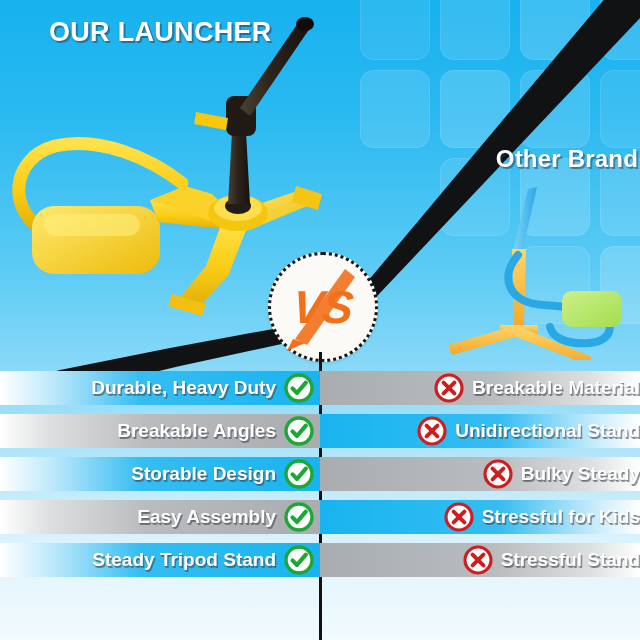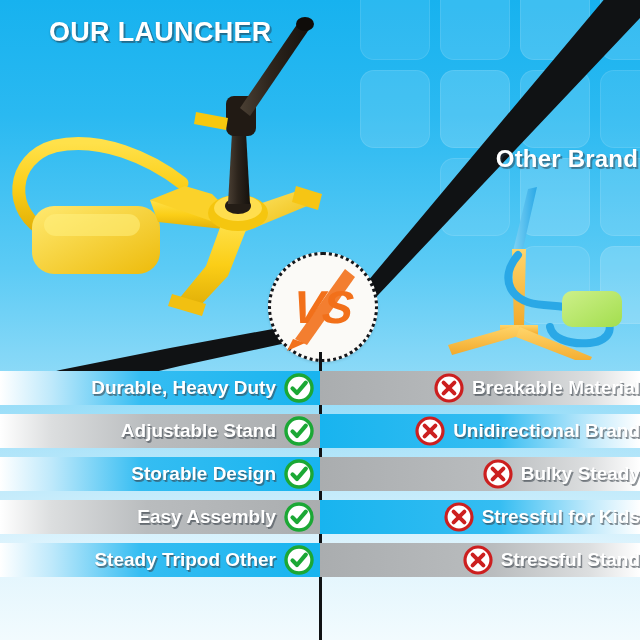--- a/index.html
+++ b/index.html
@@ -208,21 +208,21 @@
         <div class="row blue" data-interactable="false">
           <span class="row-label" data-interactable="false">Durable, Heavy Duty</span>
           <span class="mark" data-interactable="false">
             <svg width="30" height="30" viewBox="0 0 30 30">
               <circle cx="15" cy="15" r="13" fill="#ffffff" stroke="#1BA835" stroke-width="3.4"></circle>
               <path d="M8.5 15.4 L13 20 L21.8 9.6" fill="none" stroke="#1BA835" stroke-width="4.2" stroke-linecap="round" stroke-linejoin="round"></path>
             </svg>
           </span>
         </div>
         <div class="row gray" data-interactable="false">
-          <span class="row-label" data-interactable="false">Adjustable Stand</span>
+          <span class="row-label" data-interactable="false">Breakable Angles</span>
           <span class="mark" data-interactable="false">
             <svg width="30" height="30" viewBox="0 0 30 30">
               <circle cx="15" cy="15" r="13" fill="#ffffff" stroke="#1BA835" stroke-width="3.4"></circle>
               <path d="M8.5 15.4 L13 20 L21.8 9.6" fill="none" stroke="#1BA835" stroke-width="4.2" stroke-linecap="round" stroke-linejoin="round"></path>
             </svg>
           </span>
         </div>
         <div class="row blue" data-interactable="false">
           <span class="row-label" data-interactable="false">Storable Design</span>
           <span class="mark" data-interactable="false">
@@ -235,21 +235,21 @@
         <div class="row gray" data-interactable="false">
           <span class="row-label" data-interactable="false">Easy Assembly</span>
           <span class="mark" data-interactable="false">
             <svg width="30" height="30" viewBox="0 0 30 30">
               <circle cx="15" cy="15" r="13" fill="#ffffff" stroke="#1BA835" stroke-width="3.4"></circle>
               <path d="M8.5 15.4 L13 20 L21.8 9.6" fill="none" stroke="#1BA835" stroke-width="4.2" stroke-linecap="round" stroke-linejoin="round"></path>
             </svg>
           </span>
         </div>
         <div class="row blue" data-interactable="false">
-          <span class="row-label" data-interactable="false">Steady Tripod Other</span>
+          <span class="row-label" data-interactable="false">Steady Tripod Stand</span>
           <span class="mark" data-interactable="false">
             <svg width="30" height="30" viewBox="0 0 30 30">
               <circle cx="15" cy="15" r="13" fill="#ffffff" stroke="#1BA835" stroke-width="3.4"></circle>
               <path d="M8.5 15.4 L13 20 L21.8 9.6" fill="none" stroke="#1BA835" stroke-width="4.2" stroke-linecap="round" stroke-linejoin="round"></path>
             </svg>
           </span>
         </div>
       </div>
     <div class="col col-right" id="col-right" data-interactable="false">
         <div class="row gray" data-interactable="false">
@@ -261,21 +261,21 @@
           </span>
           <span class="row-label" data-interactable="false">Breakable Material</span>
         </div>
         <div class="row blue" data-interactable="false">
           <span class="mark" data-interactable="false">
             <svg width="30" height="30" viewBox="0 0 30 30">
               <circle cx="15" cy="15" r="13" fill="#ffffff" stroke="#CC1F1F" stroke-width="3.2"></circle>
               <path d="M9.6 9.6 L20.4 20.4 M20.4 9.6 L9.6 20.4" stroke="#CC1F1F" stroke-width="4" stroke-linecap="round"></path>
             </svg>
           </span>
-          <span class="row-label" data-interactable="false">Unidirectional Brand</span>
+          <span class="row-label" data-interactable="false">Unidirectional Stand</span>
         </div>
         <div class="row gray" data-interactable="false">
           <span class="mark" data-interactable="false">
             <svg width="30" height="30" viewBox="0 0 30 30">
               <circle cx="15" cy="15" r="13" fill="#ffffff" stroke="#CC1F1F" stroke-width="3.2"></circle>
               <path d="M9.6 9.6 L20.4 20.4 M20.4 9.6 L9.6 20.4" stroke="#CC1F1F" stroke-width="4" stroke-linecap="round"></path>
             </svg>
           </span>
           <span class="row-label" data-interactable="false">Bulky Steady</span>
         </div>

